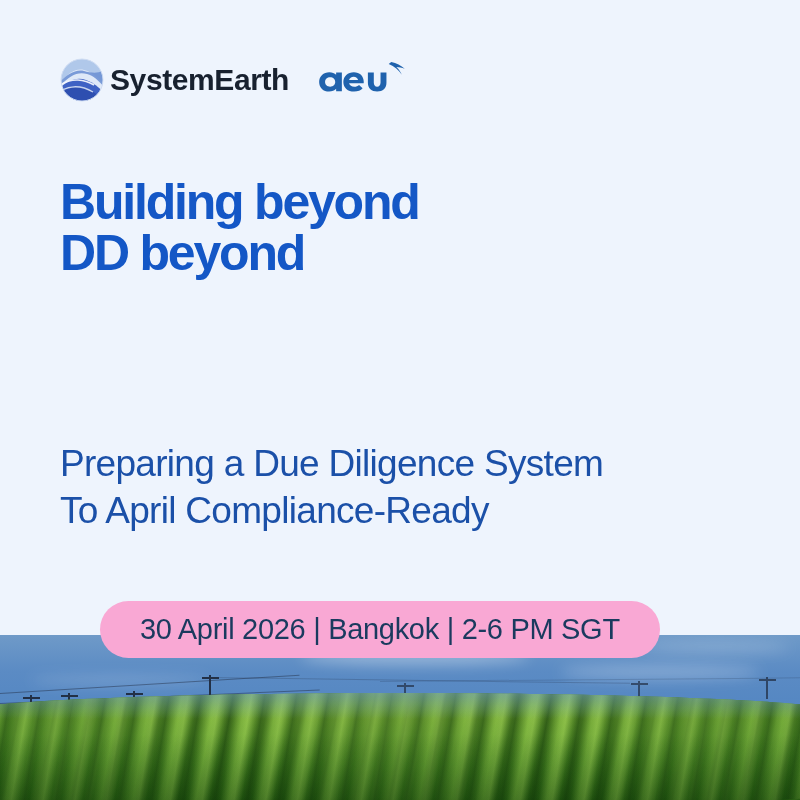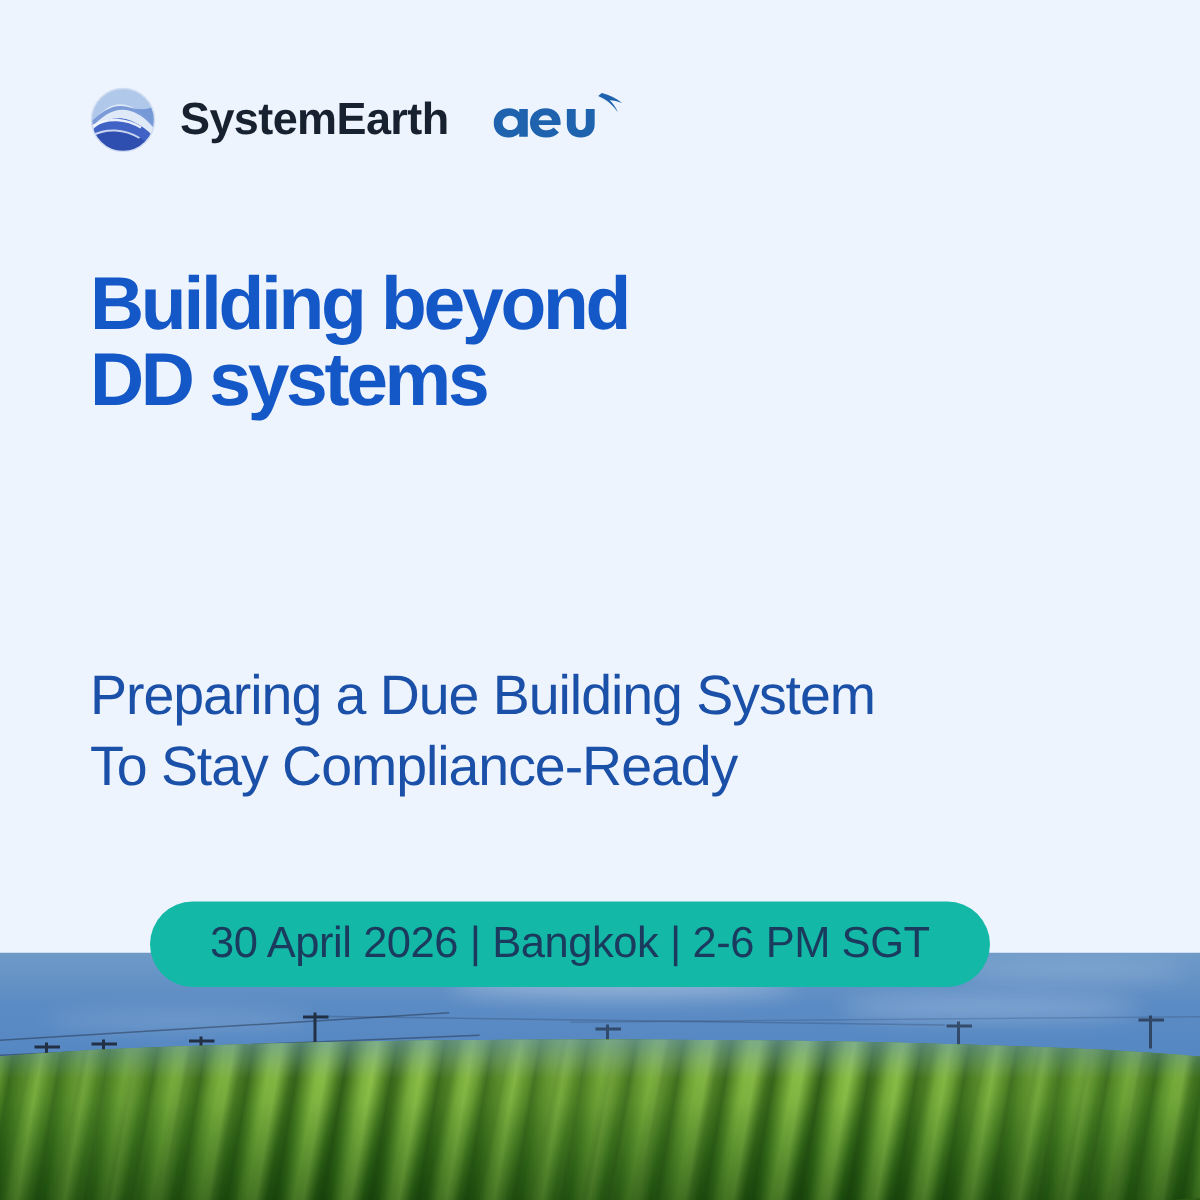--- a/index.html
+++ b/index.html
@@ -142,21 +142,21 @@
     position: absolute;
     left: 60px;
     top: 57px;
     display: flex;
     align-items: center;
     gap: 22px;
   }
   .brand {
     display: flex;
     align-items: center;
-    gap: 16px;
+    gap: 6px;
   }
   .brand-mark {
     width: 44px;
     height: 44px;
     border-radius: 50%;
     overflow: hidden;
     flex: 0 0 auto;
     display: block;
   }
   .brand-name {
@@ -204,21 +204,21 @@
   .date-pill {
     position: absolute;
     left: 100px;
     top: 601px;
     height: 57px;
     display: flex;
     align-items: center;
     justify-content: center;
     padding: 0 40px;
     border-radius: 999px;
-    background: #14b8a6;
+    background: #f9a8d4;
     color: #1a3a5e;
     font-size: 29px;
     font-weight: normal;
     letter-spacing: -0.3px;
     white-space: nowrap;
     z-index: 5;
     box-sizing: border-box;
   }
 </style>
 </head>
@@ -293,23 +293,23 @@
 
           <path d="M82.6 5.2c5.6 1.3 10.6 3.8 14.6 7.3-3.1-1.2-6.1-1.8-9-2 2.6 2.4 4.6 5.3 5.9 8.6-3.3-5.2-8.2-9.3-14.2-11.8l2.7-2.1z"></path>
         </g>
       </svg>
     </span>
 
   </div>
 
   <h1 class="headline">
     <span class="hl-line">Building beyond</span>
-    <span class="hl-line">DD systems</span>
+    <span class="hl-line">DD beyond</span>
   </h1>
 
   <div class="subtitle">
-    <span class="sub-line">Preparing a Due Building System</span>
-    <span class="sub-line">To Stay Compliance-Ready</span>
+    <span class="sub-line">Preparing a Due Diligence System</span>
+    <span class="sub-line">To April Compliance-Ready</span>
   </div>
 
   <div class="date-pill">30 April 2026 | Bangkok | 2-6 PM SGT</div>
 
 </div>
 
 </body></html>

